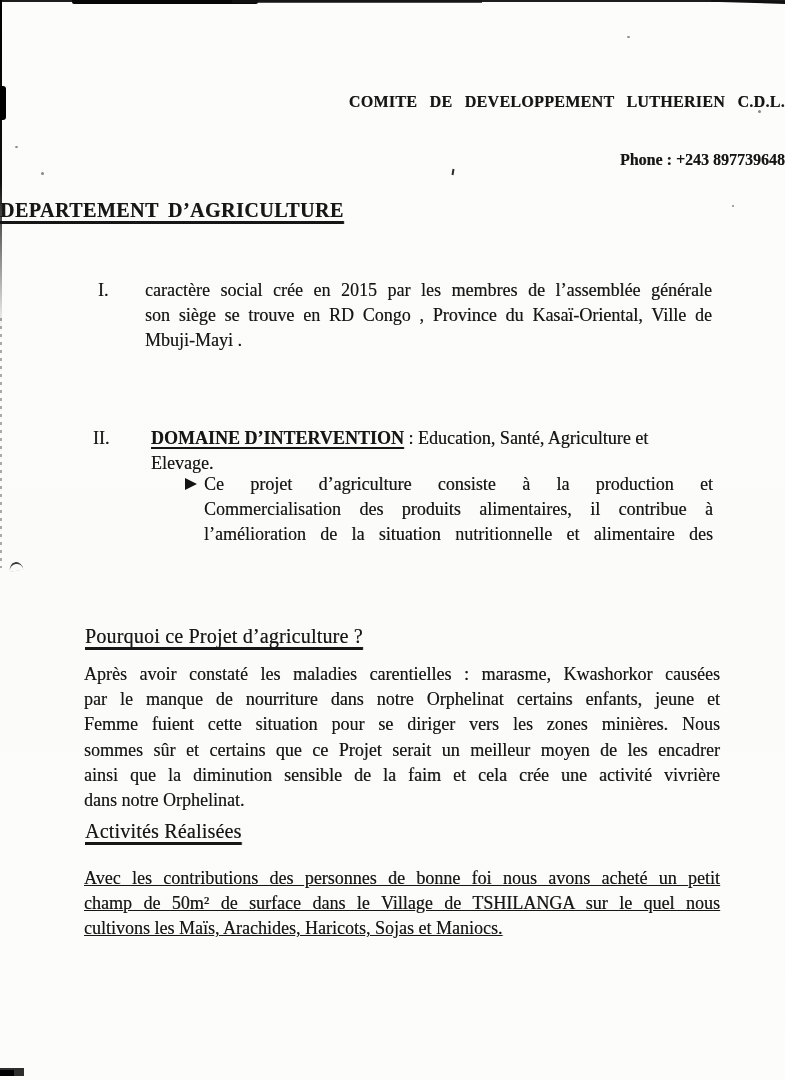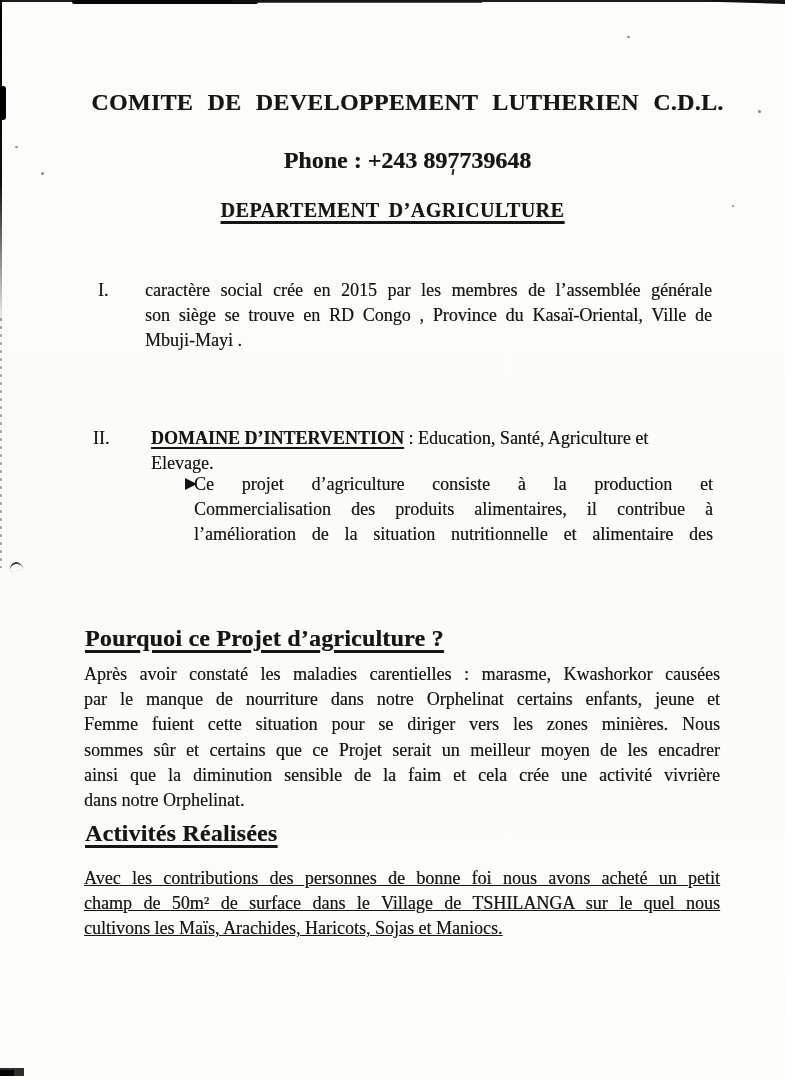--- a/index.html
+++ b/index.html
@@ -10,38 +10,38 @@
     font-family:"Liberation Serif","DejaVu Serif",serif;
     color:#161616;
   }
   .abs{position:absolute;}
   .ink{text-shadow:0.35px 0 0 rgba(22,22,22,0.55);}
   .b{font-weight:700;}
   .ul{text-decoration:underline;text-decoration-thickness:2px;text-underline-offset:3px;}
   .ul-thick{text-decoration:underline;text-decoration-thickness:2.6px;text-underline-offset:4px;}
 
   
-  .contact{left:30px;right:0;text-align:center;font-size:24px;font-weight:700;line-height:28px;}
+  .contact{left:30px;right:0;text-align:right;font-size:16px;font-weight:700;line-height:28px;}
   .org-line{letter-spacing:0.3px;word-spacing:8px;}
-  .dept{left:0;right:0;text-align:center;font-size:20px;font-weight:700;letter-spacing:0.5px;word-spacing:4px;}
+  .dept{left:0;right:0;font-size:20px;font-weight:700;letter-spacing:0.5px;word-spacing:4px;}
 
   
   .bodytext{font-size:18px;line-height:25.2px;}
   .jline{text-align:justify;text-align-last:justify;word-spacing:-0.5px;}
   .lline{text-align:left;}
   .sec{display:block;}
   .sec .numeral{position:absolute;left:0;top:0;}
   .sec .sec-body{margin-left:47px;}
   .sec2 .sec-body{margin-left:58px;}
-  .h-section{font-size:24px;font-weight:700;letter-spacing:0.2px;}
+  .h-section{font-size:20px;font-weight:400;letter-spacing:0.2px;}
 
   
   .arrow{display:block;width:0;height:0;position:absolute;left:0;top:6px;
     border-left:12px solid #141414;border-top:6.5px solid transparent;border-bottom:6.5px solid transparent;}
-  .bullet-body{margin-left:9px;}
+  .bullet-body{margin-left:19px;}
 
   
   .edge-top{top:0;left:0;right:0;height:2px;background:#1c1c1c;}
   .edge-top-thick{top:0;left:72px;width:186px;height:4px;background:#070707;border-radius:0 0 2px 2px;}
   .edge-top-mid{top:0;left:232px;width:250px;height:3px;background:rgba(20,20,20,0.75);}
   .edge-top-right{top:1px;right:-4px;width:78px;height:3px;background:#101010;transform:rotate(1.6deg);transform-origin:right top;}
   .edge-left{top:0;left:0;width:2px;height:330px;
     background:linear-gradient(180deg,#000 0%,#0e0e0e 55%,rgba(0,0,0,0.45) 78%,rgba(0,0,0,0) 100%);}
   .edge-left-faint{top:318px;left:0;width:1.5px;height:250px;
     background:repeating-linear-gradient(180deg,rgba(0,0,0,0.32) 0 3px,rgba(0,0,0,0) 3px 8px);}

